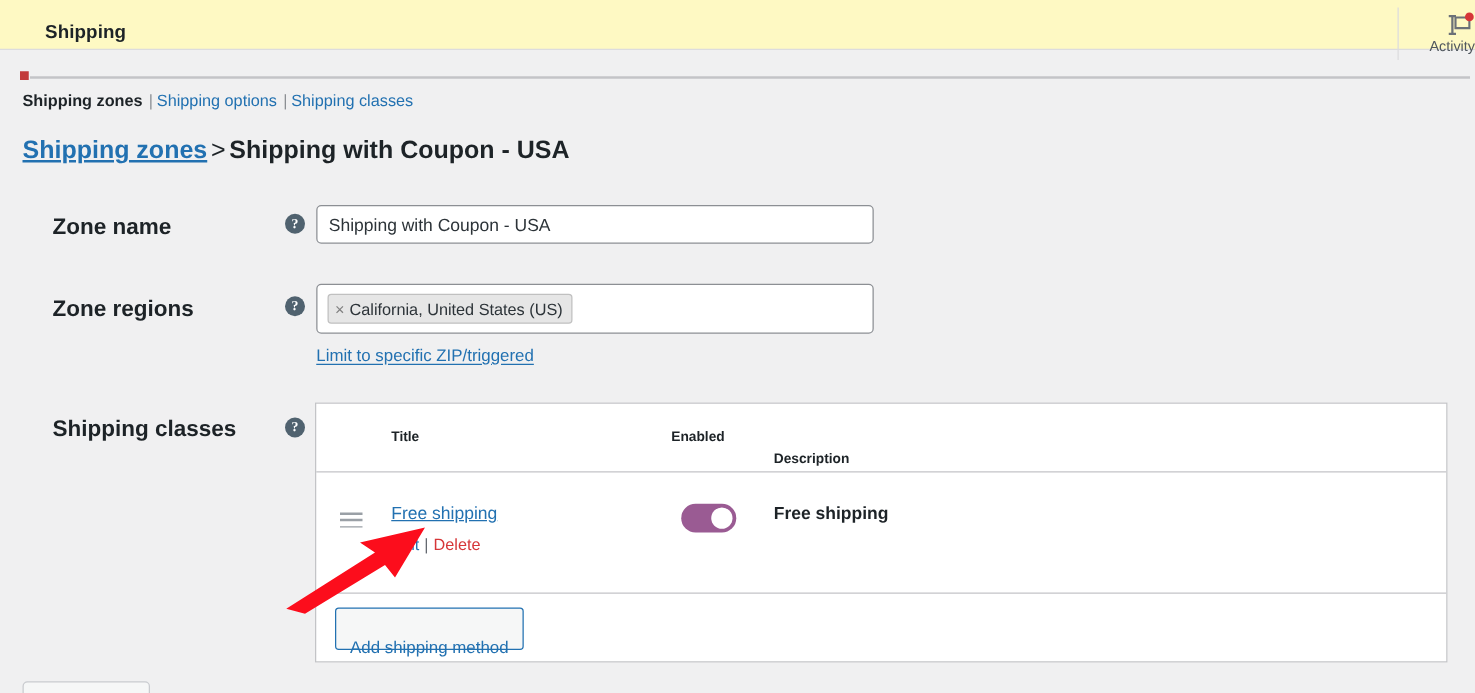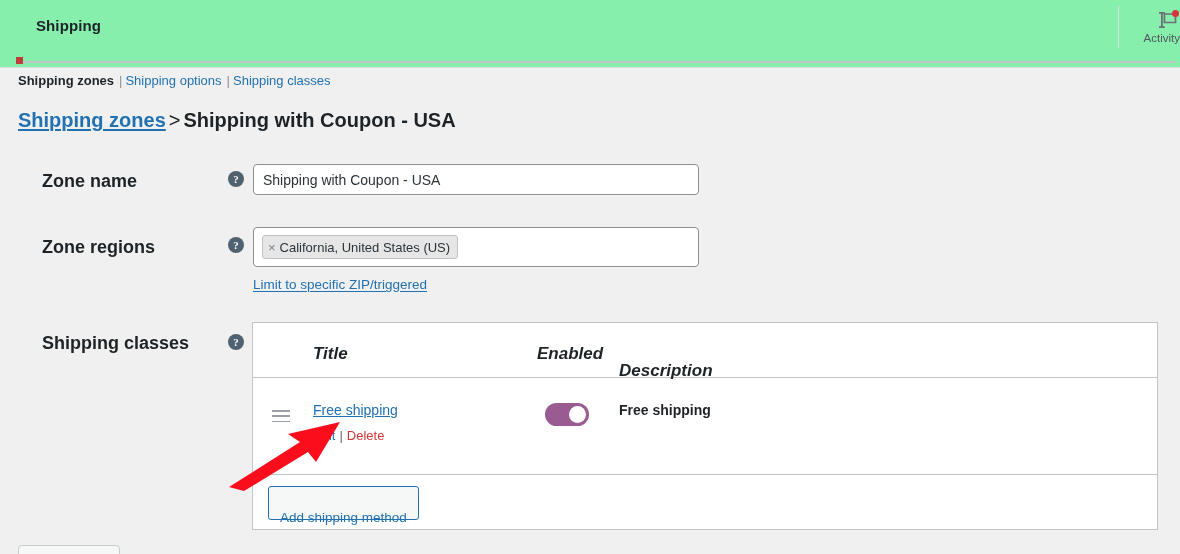--- a/index.html
+++ b/index.html
@@ -9,22 +9,22 @@
     width: 1180px; height: 554px;
     overflow: hidden;
     background: #f0f0f1;
     font-family: "Liberation Sans", sans-serif;
     color: #1d2327;
   }
 
   
   .topbar {
     position: absolute; left: 0; top: 0;
-    width: 1180px; height: 68px;
-    background: #86efac;
+    width: 1180px; height: 40px;
+    background: #fef9c3;
     border-bottom: 1px solid #dcdcde;
   }
   .topbar-title {
     position: absolute; left: 36px; top: 17px;
     font-size: 15px; font-weight: 600; color: #1d2327;
     letter-spacing: .1px;
   }
   .topbar-divider {
     position: absolute; left: 1118px; top: 6px;
     width: 1px; height: 42px; background: #dcdcde;
@@ -141,23 +141,22 @@
     background: #ffffff;
     border: 1px solid #c3c4c7;
   }
   .th-row {
     position: relative;
     height: 55px;
     border-bottom: 1px solid #c3c4c7;
   }
   .th {
     position: absolute; top: 21px;
-    font-size: 17px; font-weight: 700; color: #1d2327;
-    white-space: nowrap;
-    font-style: italic;
+    font-size: 11px; font-weight: 700; color: #1d2327;
+    white-space: nowrap;
   }
   .th-title { left: 60px; }
   .th-enabled { left: 284px; }
   .th-desc { left: 366px; margin-top: 17px; }
 
   .method-row {
     position: relative;
     height: 97px;
     border-bottom: 1px solid #c3c4c7;
   }

